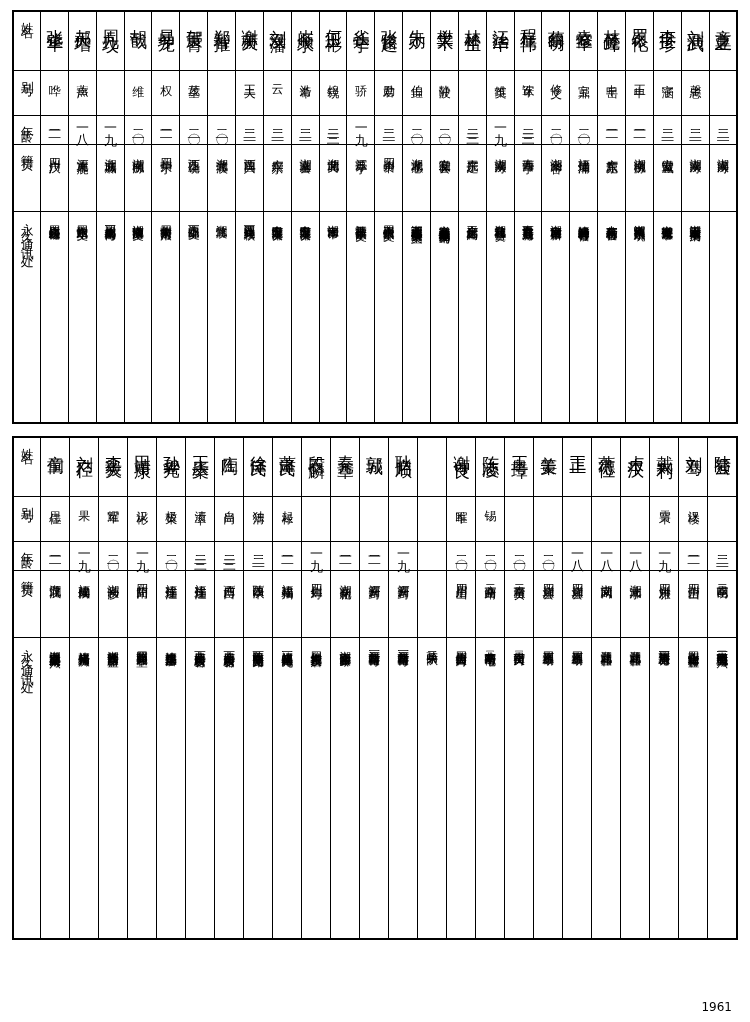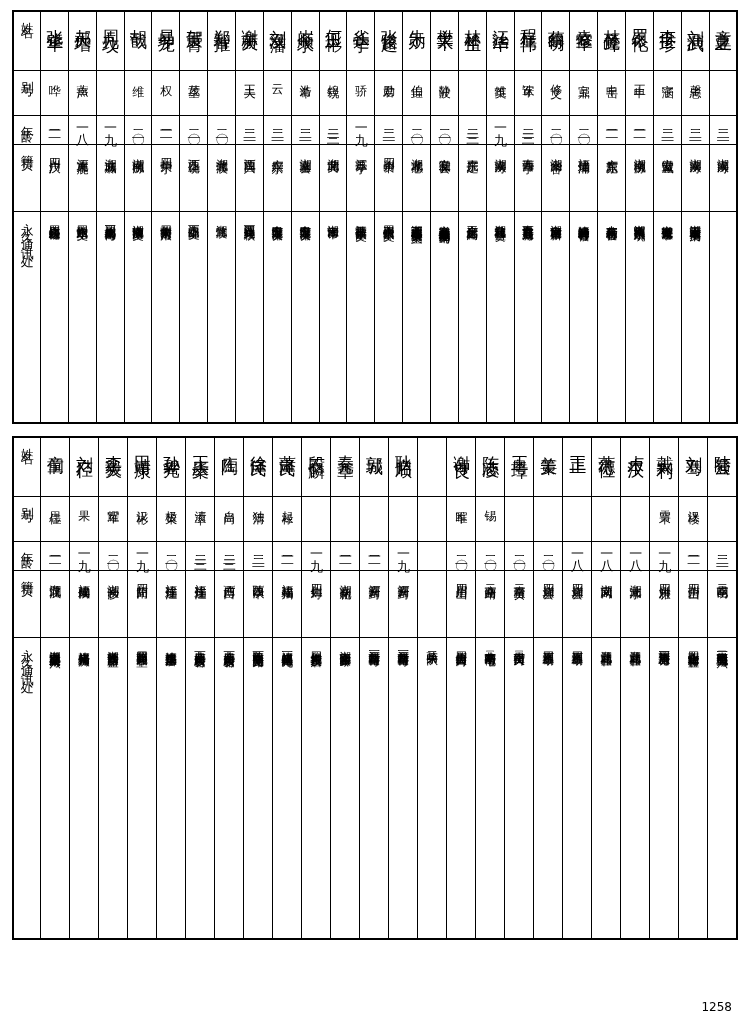--- a/index.html
+++ b/index.html
@@ -1420,14 +1420,14 @@
           </td>
         <td class="r-addr">
             <div class="cellwrap">
               <div class="vtext">云南昆明琉城东街一五六号</div>
             </div>
           </td>
       </tr>
     </tbody>
   </table>
 
-  <div class="pagenum">1258</div>
+  <div class="pagenum">1961</div>
 </div>
 
 </body></html>

